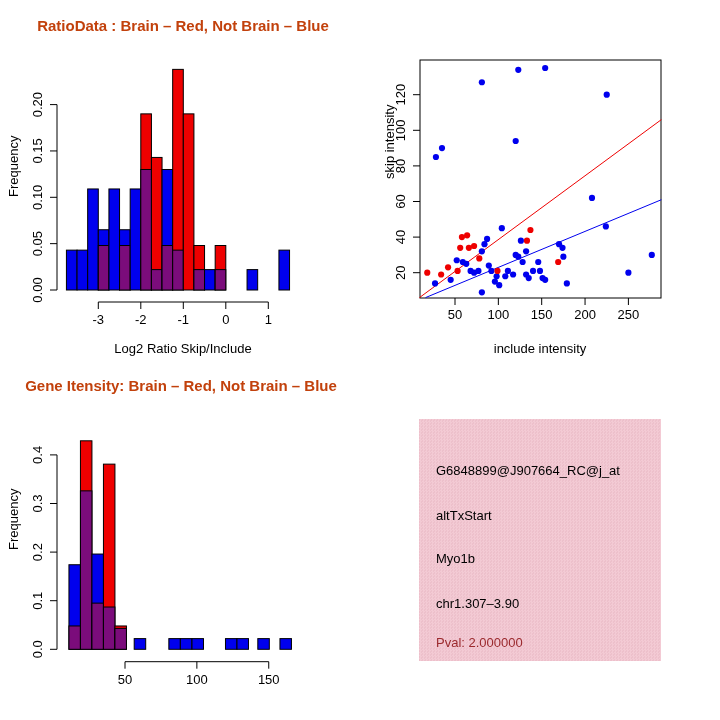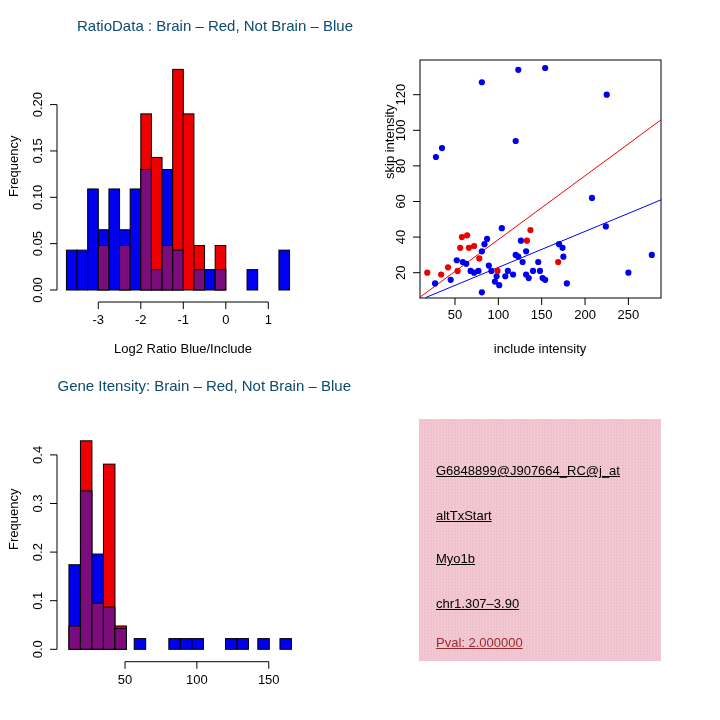--- a/index.html
+++ b/index.html
@@ -1,27 +1,27 @@
 <!DOCTYPE html>
 <html><head>
 <meta charset="utf-8">
 <style>
   html,body{margin:0;padding:0;background:#ffffff;}
   #canvas{position:relative;width:720px;height:720px;background:#ffffff;overflow:hidden;
           font-family:"Liberation Sans", sans-serif;}
   svg.panel{position:absolute;}
-  .chart-title{position:absolute;font-weight:normal;font-size:15px;color:#0c4a6e;text-align:right;white-space:nowrap;}
+  .chart-title{position:absolute;font-weight:bold;font-size:15px;color:#c2410c;text-align:center;white-space:nowrap;}
   .axis-xlabel{position:absolute;font-size:13px;color:#000;text-align:center;white-space:nowrap;}
   .ylab-anchor{position:absolute;width:0;height:0;}
   .ylab-anchor > span{display:block;white-space:nowrap;font-size:13px;color:#000;
                       transform:translate(-50%,-50%) rotate(-90deg);}
   #info-panel{position:absolute;left:419px;top:419px;width:242px;height:242px;
               background:repeating-conic-gradient(#f3cad4 0 25%, #edc0cb 0 50%);
               background-size:3px 3px;}
-  .info-line{position:absolute;left:17px;font-size:13px;color:#000;white-space:nowrap;text-decoration:underline;}
+  .info-line{position:absolute;left:17px;font-size:13px;color:#000;white-space:nowrap;}
 </style>
 </head>
 <body>
 
 <div id="canvas">
 
   <svg id="svg-hist1" class="panel" style="left:0;top:0" width="360" height="360">
       <g>
         <rect x="66.425" y="250.139" width="10.625" height="39.86099999999999" fill="#0000ee" stroke="#000" stroke-width="1"></rect>
         <rect x="77.05" y="250.139" width="10.625" height="39.86099999999999" fill="#0000ee" stroke="#000" stroke-width="1"></rect>
@@ -198,21 +198,21 @@
       <text x="42" y="192.10000000000002" font-size="13" font-family="&quot;Liberation Sans&quot;,sans-serif" fill="#000" text-anchor="middle" transform="rotate(-90 42 192.10000000000002)">0.2</text>
       <line x1="50" y1="143.50000000000003" x2="57" y2="143.50000000000003" stroke="#000"></line>
       <text x="42" y="143.50000000000003" font-size="13" font-family="&quot;Liberation Sans&quot;,sans-serif" fill="#000" text-anchor="middle" transform="rotate(-90 42 143.50000000000003)">0.3</text>
       <line x1="50" y1="94.9" x2="57" y2="94.9" stroke="#000"></line>
       <text x="42" y="94.9" font-size="13" font-family="&quot;Liberation Sans&quot;,sans-serif" fill="#000" text-anchor="middle" transform="rotate(-90 42 94.9)">0.4</text>
     </svg>
 
   <div class="chart-title" style="left:13px;top:17px;width:340px">RatioData : Brain – Red, Not Brain – Blue</div>
   <div class="chart-title" style="left:11px;top:377px;width:340px">Gene Itensity: Brain – Red, Not Brain – Blue</div>
 
-  <div class="axis-xlabel" style="left:13px;top:341px;width:340px">Log2 Ratio Blue/Include</div>
+  <div class="axis-xlabel" style="left:13px;top:341px;width:340px">Log2 Ratio Skip/Include</div>
   <div class="axis-xlabel" style="left:370px;top:341px;width:340px">include intensity</div>
 
   <div class="ylab-anchor" style="left:13px;top:197px">
     <span>Frequency</span>
   </div>
   <div class="ylab-anchor" style="left:389px;top:179px">
     <span>skip intensity</span>
   </div>
   <div class="ylab-anchor" style="left:13px;top:550px">
     <span>Frequency</span>

